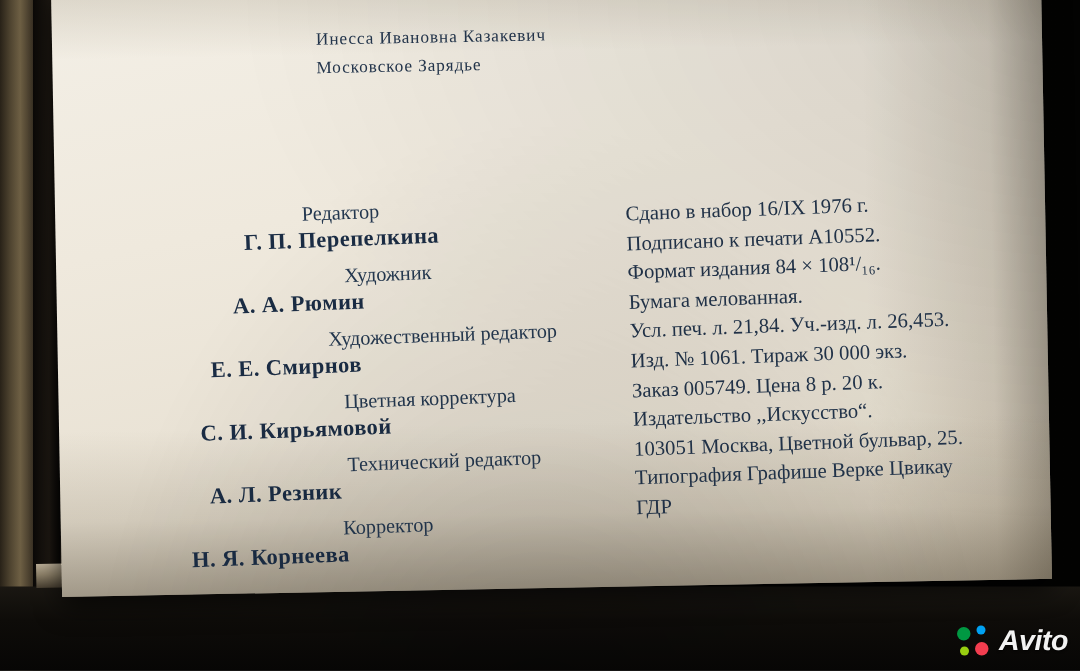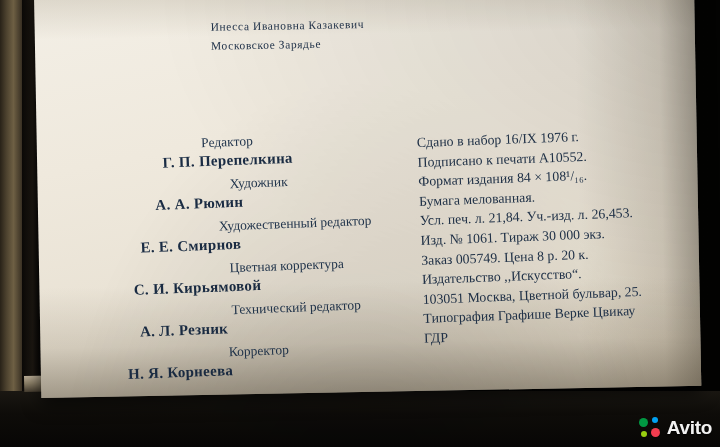--- a/index.html
+++ b/index.html
@@ -189,20 +189,21 @@
   .wm-dots i.d2 { width: 6px; height: 6px; left: 13px; top: 0;  background: #0af; }
   .wm-dots i.d3 { width: 6px; height: 6px; left: 2px; top: 14px; background: #a0d911; }
   .wm-dots i.d4 { width: 9px; height: 9px; left: 12px; top: 11px; background: #ff4053; }
   .wm-text {
     color: #ffffff;
     font-family: "Liberation Sans", sans-serif;
     font-size: 19px;
     font-weight: bold;
     letter-spacing: -.3px;
     text-shadow: 0 1px 2px rgba(0,0,0,.8);
+    font-style: italic;
   }
 
   .grain {
     position: absolute;
     inset: 0;
     pointer-events: none;
     background:
       radial-gradient(ellipse at 50% 120%, rgba(0,0,0,.30), rgba(0,0,0,0) 60%),
       radial-gradient(ellipse at 100% 0%, rgba(0,0,0,.22), rgba(0,0,0,0) 55%);
     mix-blend-mode: multiply;

